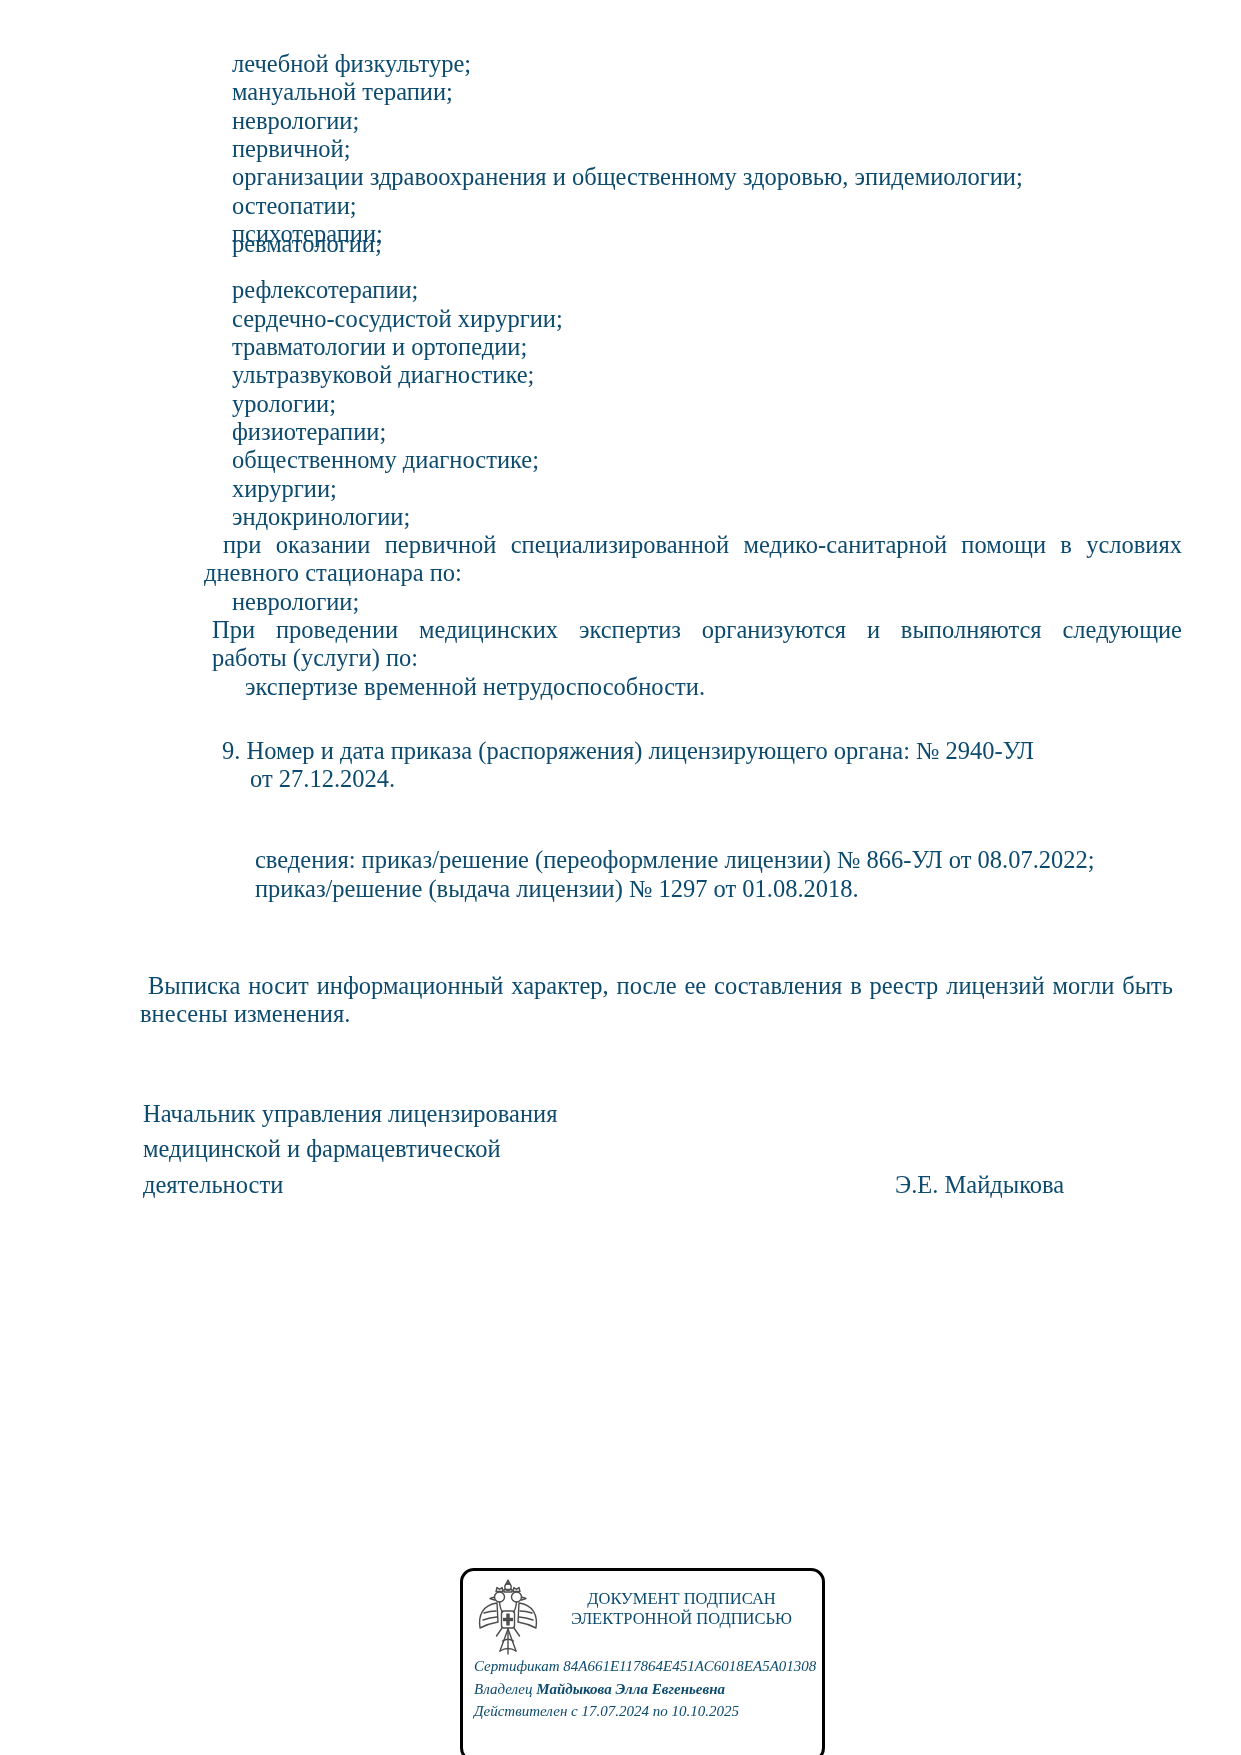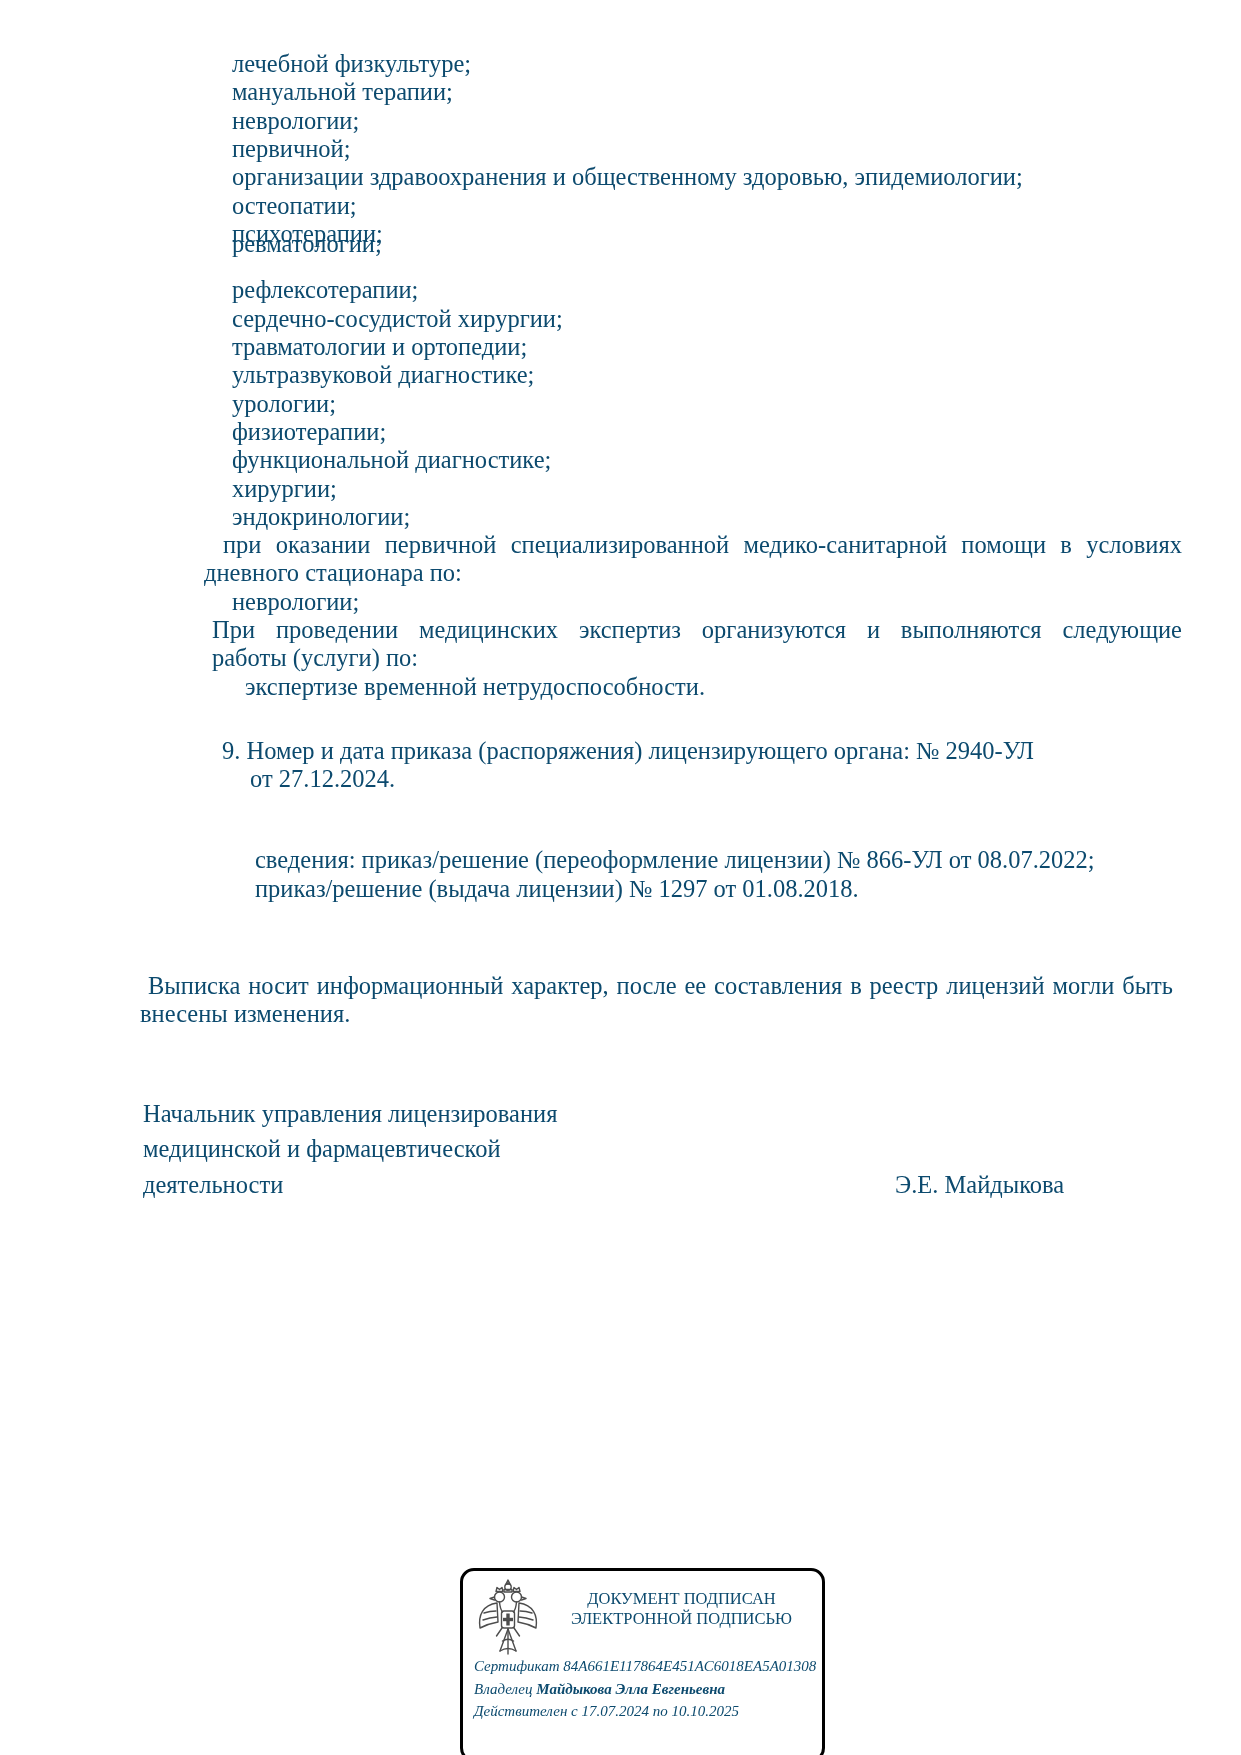--- a/index.html
+++ b/index.html
@@ -66,21 +66,21 @@
   <div class="ln" style="left:232px;top:163.2px">организации здравоохранения и общественному здоровью, эпидемиологии;</div>
   <div class="ln" style="left:232px;top:191.5px">остеопатии;</div>
   <div class="ln" style="left:232px;top:219.8px">психотерапии;</div>
   <div class="ln" style="left:232px;top:230px">ревматологии;</div>
   <div class="ln" style="left:232px;top:276.4px">рефлексотерапии;</div>
   <div class="ln" style="left:232px;top:304.7px">сердечно-сосудистой хирургии;</div>
   <div class="ln" style="left:232px;top:333px">травматологии и ортопедии;</div>
   <div class="ln" style="left:232px;top:361.3px">ультразвуковой диагностике;</div>
   <div class="ln" style="left:232px;top:389.6px">урологии;</div>
   <div class="ln" style="left:232px;top:417.9px">физиотерапии;</div>
-  <div class="ln" style="left:232px;top:446.2px">функциональной диагностике;</div>
+  <div class="ln" style="left:232px;top:446.2px">общественному диагностике;</div>
   <div class="ln" style="left:232px;top:474.5px">хирургии;</div>
   <div class="ln" style="left:232px;top:502.8px">эндокринологии;</div>
 
   <div class="ln just" style="left:223px;top:531.1px;width:959px">при оказании первичной специализированной медико-санитарной помощи в условиях</div>
   <div class="ln" style="left:204px;top:559.4px">дневного стационара по:</div>
   <div class="ln" style="left:232px;top:587.7px">неврологии;</div>
 
   <div class="ln just" style="left:212px;top:616px;width:970px">При проведении медицинских экспертиз организуются и выполняются следующие</div>
   <div class="ln" style="left:212px;top:644.3px">работы (услуги) по:</div>
   <div class="ln" style="left:245px;top:672.6px">экспертизе временной нетрудоспособности.</div>

